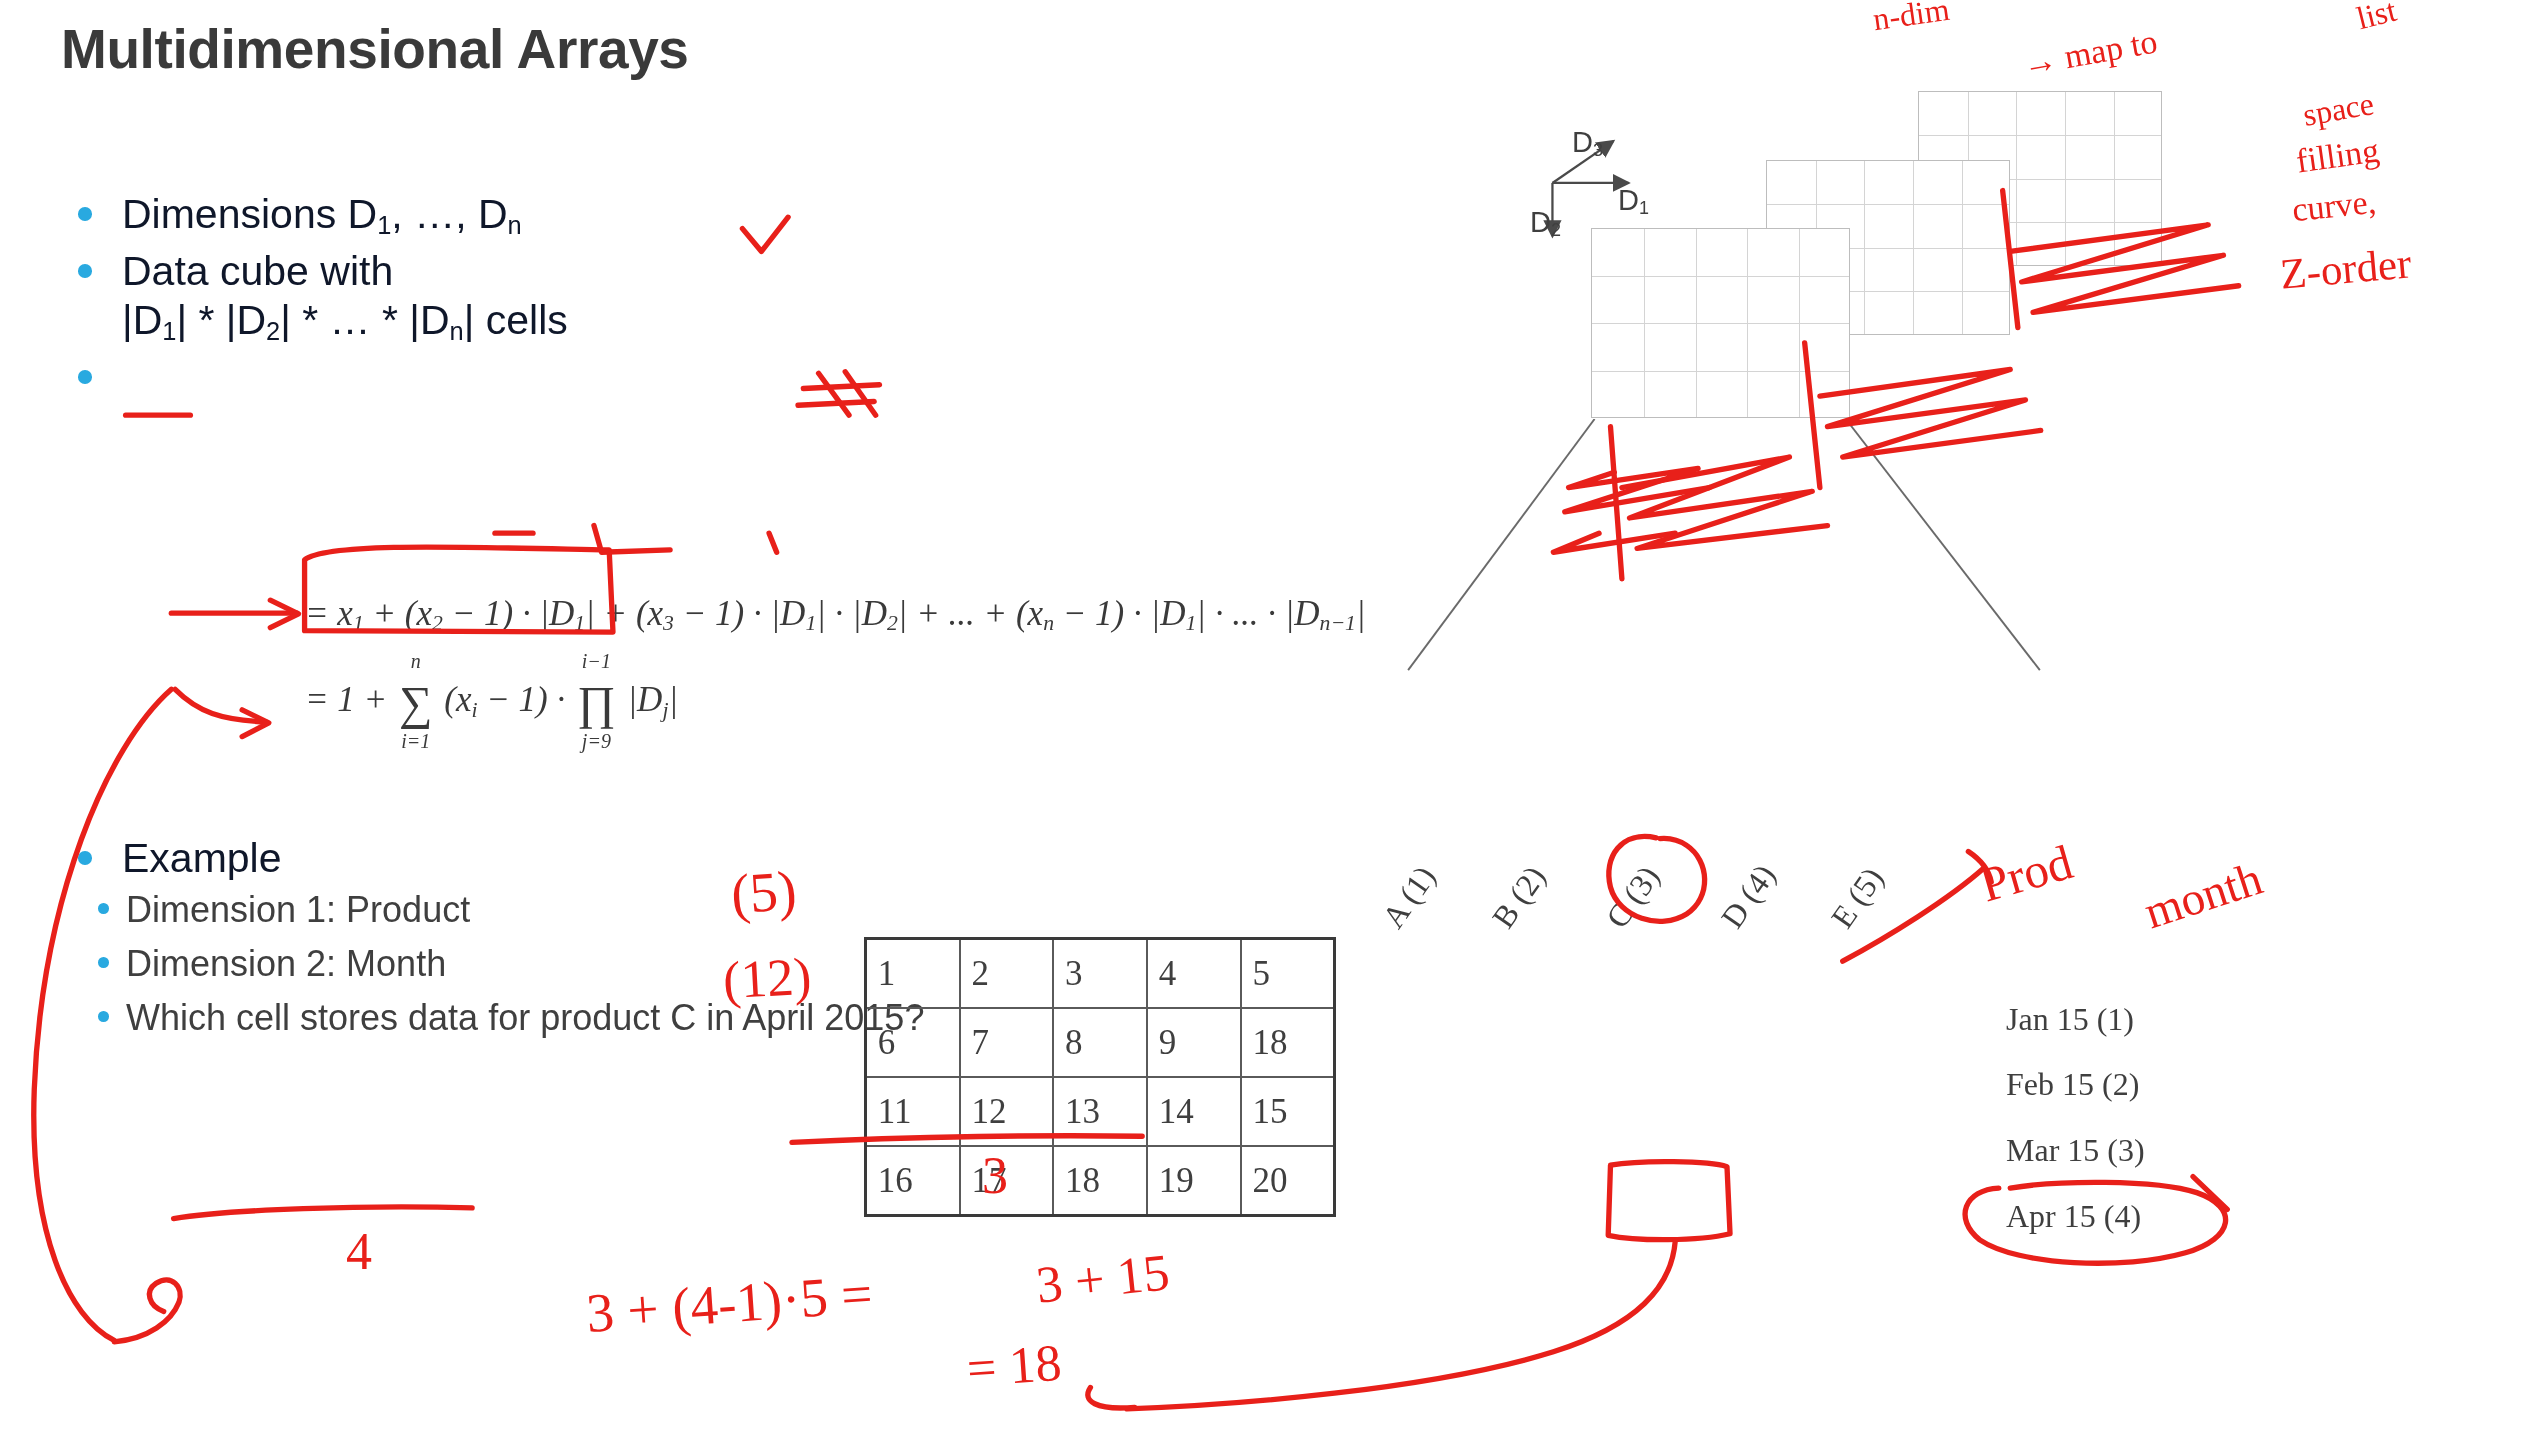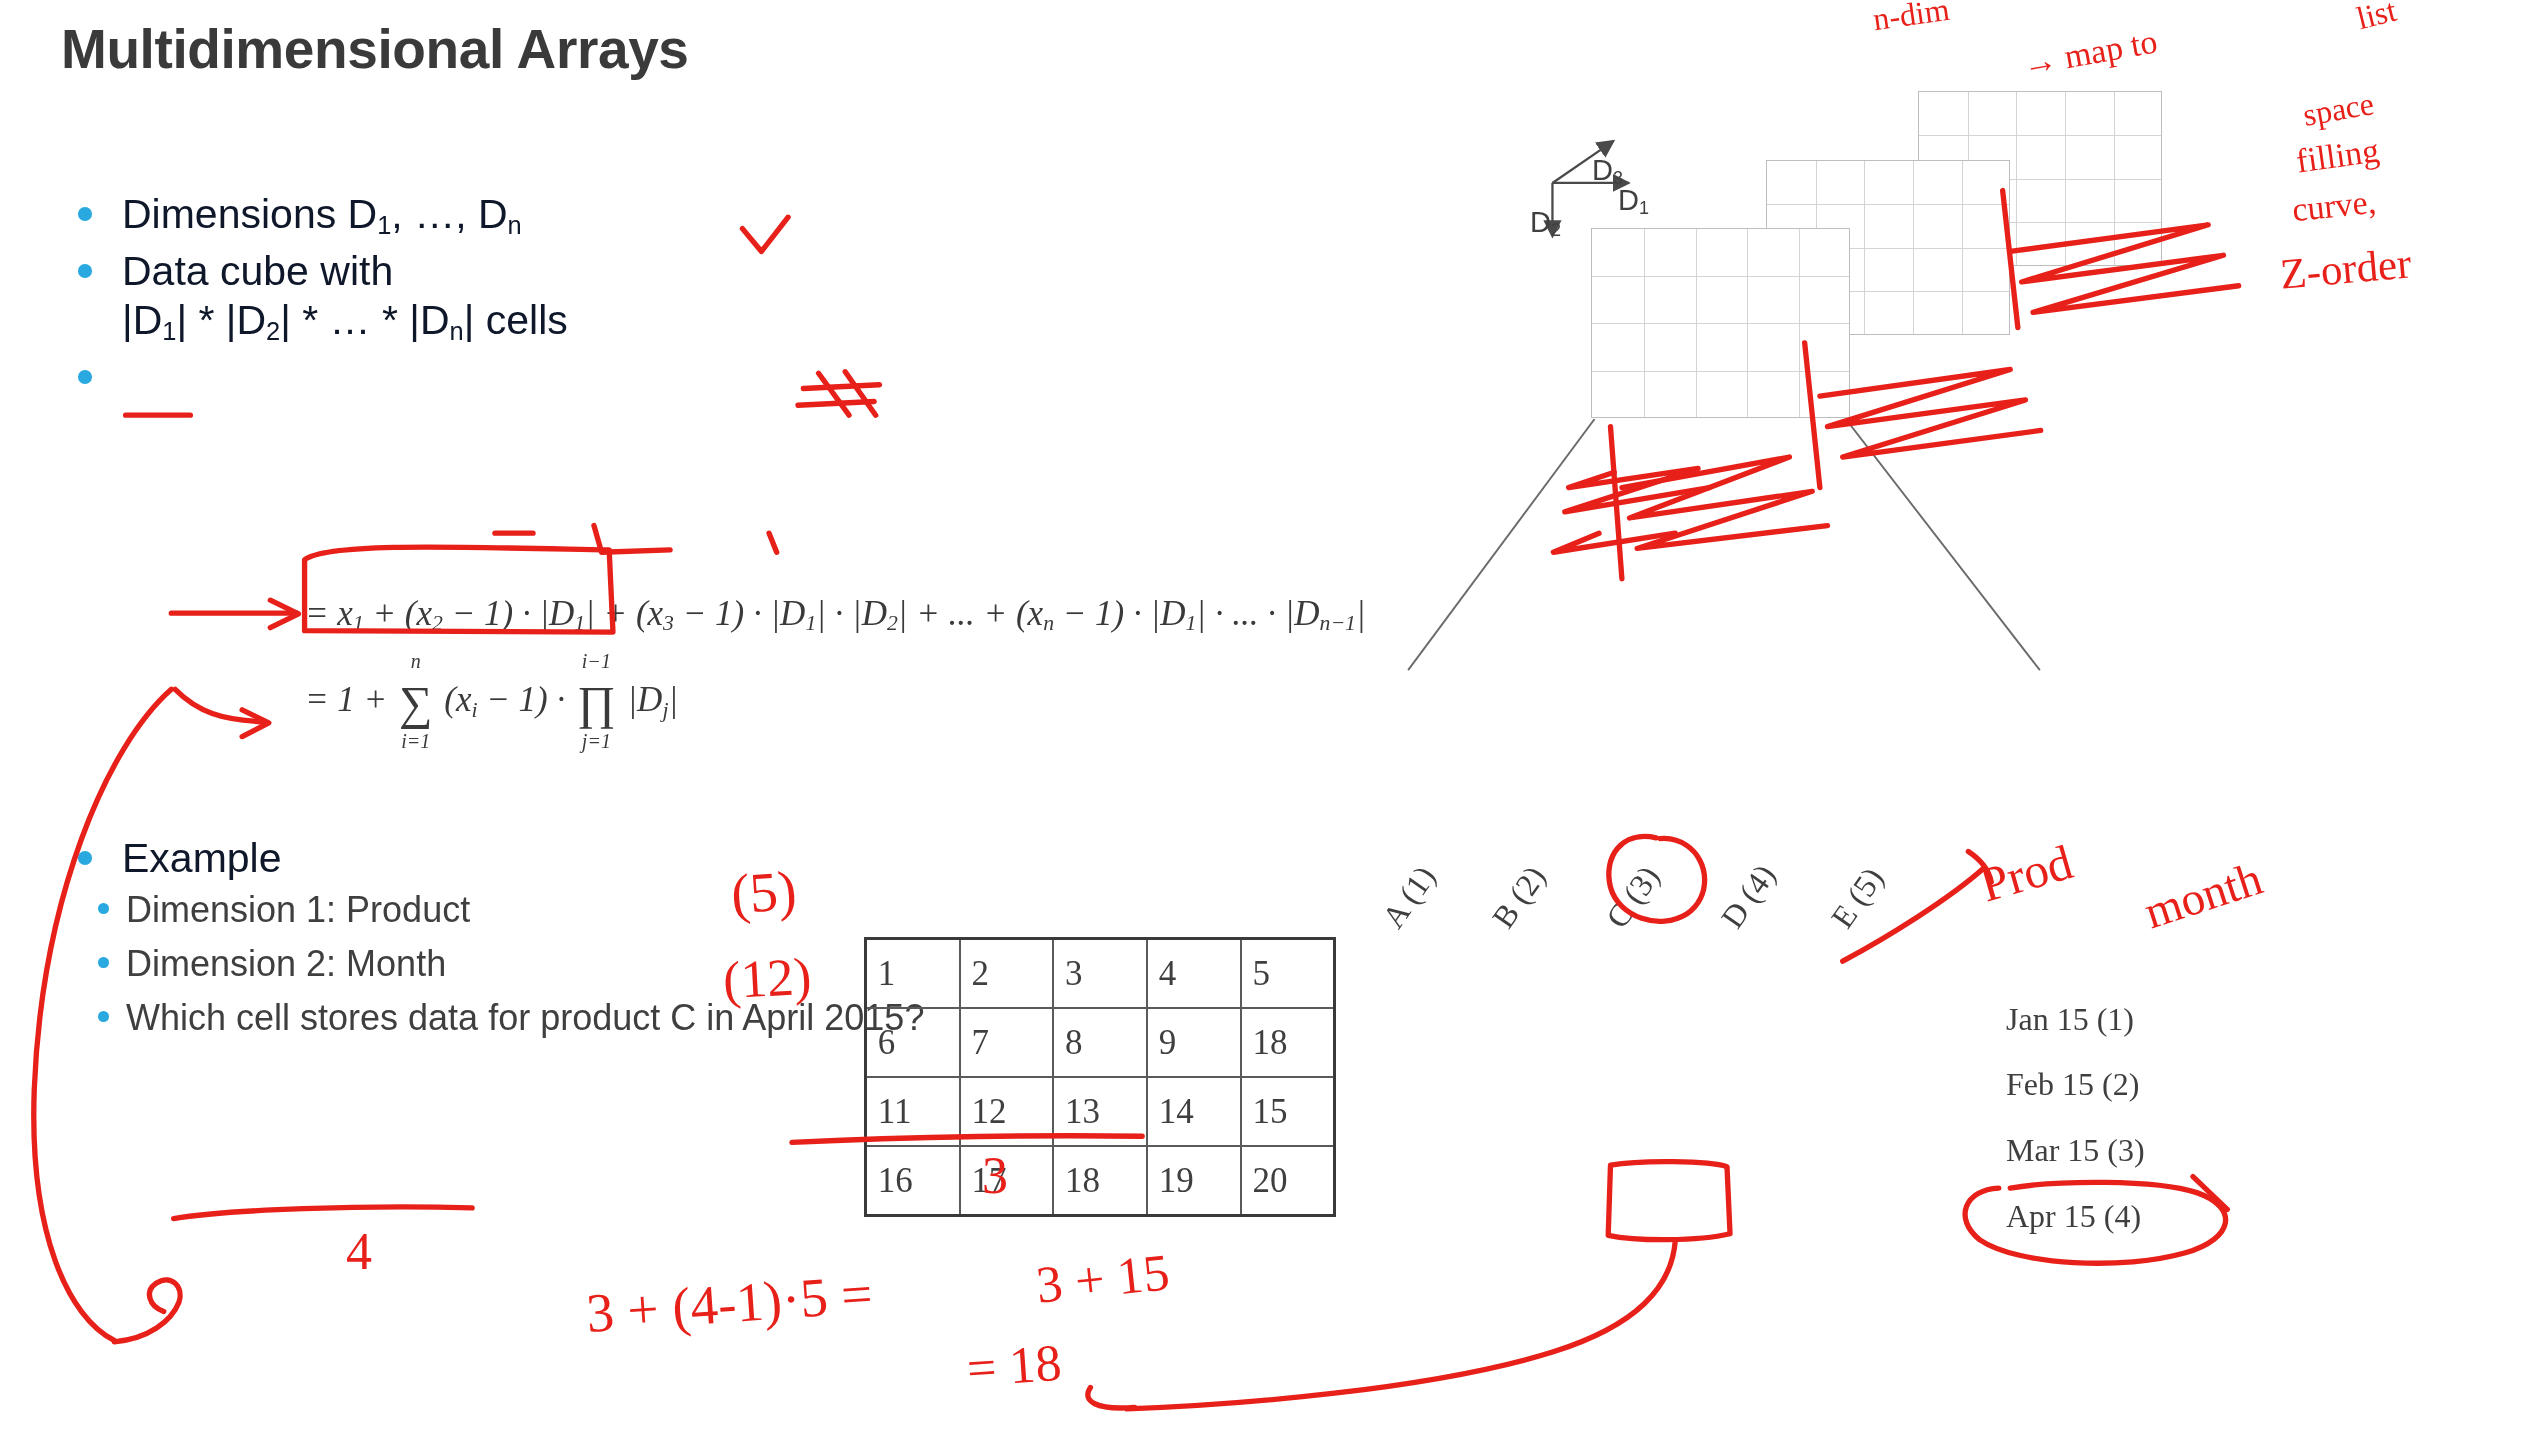--- a/index.html
+++ b/index.html
@@ -220,21 +220,21 @@
       = 1 +
       <span class="bigop">
         <span class="lim-top">n</span>
         ∑
         <span class="lim-bot">i=1</span>
       </span>
       (x<sub>i</sub> − 1) ·
       <span class="bigop">
         <span class="lim-top">i−1</span>
         ∏
-        <span class="lim-bot">j=1</span>
+        <span class="lim-bot">j=9</span>
       </span>
       |D<sub>j</sub>|
     </div>
   </div>
 
   <div class="example-block">
     <div class="bullet">
       <span class="dot"></span>
       <span>Example</span>
     </div>
@@ -259,21 +259,21 @@
         <marker id="ah" markerWidth="9" markerHeight="9" refX="7" refY="4" orient="auto">
           <path d="M0,0 L8,4 L0,8 z" fill="#4a4a4a"></path>
         </marker>
       </defs>
       <line x1="40" y1="60" x2="40" y2="130" stroke="#4a4a4a" stroke-width="3" marker-end="url(#ah)"></line>
       <line x1="40" y1="60" x2="140" y2="60" stroke="#4a4a4a" stroke-width="3" marker-end="url(#ah)"></line>
       <line x1="40" y1="60" x2="120" y2="5" stroke="#4a4a4a" stroke-width="3" marker-end="url(#ah)"></line>
     </svg>
     <div class="axes-label" style="left:236px;top:69px;">D<sub style="font-size:0.62em">2</sub></div>
     <div class="axes-label" style="left:324px;top:47px;">D<sub style="font-size:0.62em">1</sub></div>
-    <div class="axes-label" style="left:298px;top:-11.4px;margin-top:28px;">D<sub style="font-size:0.62em">3</sub></div>
+    <div class="axes-label" style="left:278px;top:-11.4px;">D<sub style="font-size:0.62em">3</sub></div>
 
     <div class="cube-grid" style="left:624px;top:-46px;width:244px;height:175px;">
       <div class="vline" style="left:49px;top:0;width:0.8px;height:100%;"></div>
       <div class="vline" style="left:97px;top:0;width:0.8px;height:100%;"></div>
       <div class="vline" style="left:146px;top:0;width:0.8px;height:100%;"></div>
       <div class="vline" style="left:195px;top:0;width:0.8px;height:100%;"></div>
       <div class="hline" style="top:43px;left:0;height:0.8px;width:100%;"></div>
       <div class="hline" style="top:87px;left:0;height:0.8px;width:100%;"></div>
       <div class="hline" style="top:130px;left:0;height:0.8px;width:100%;"></div>
     </div>

